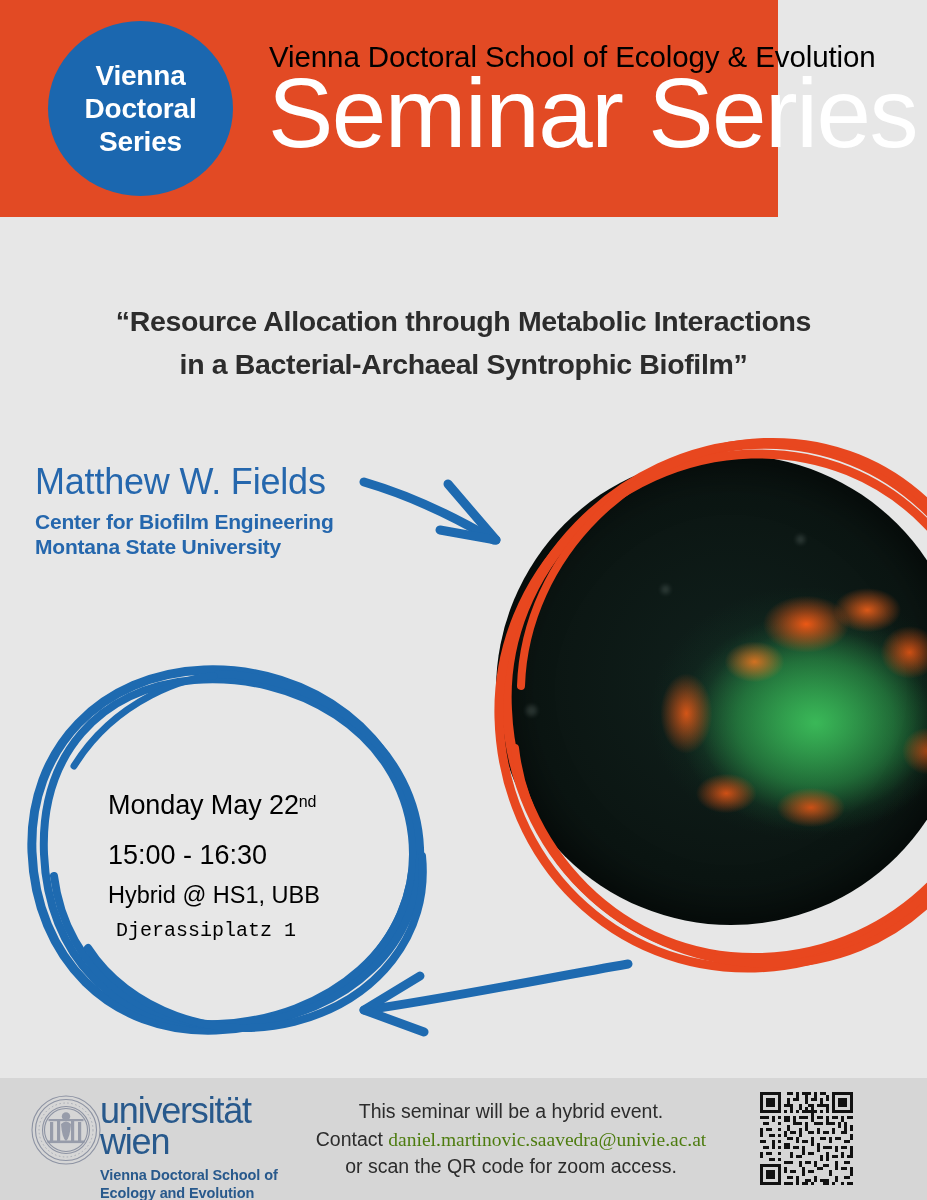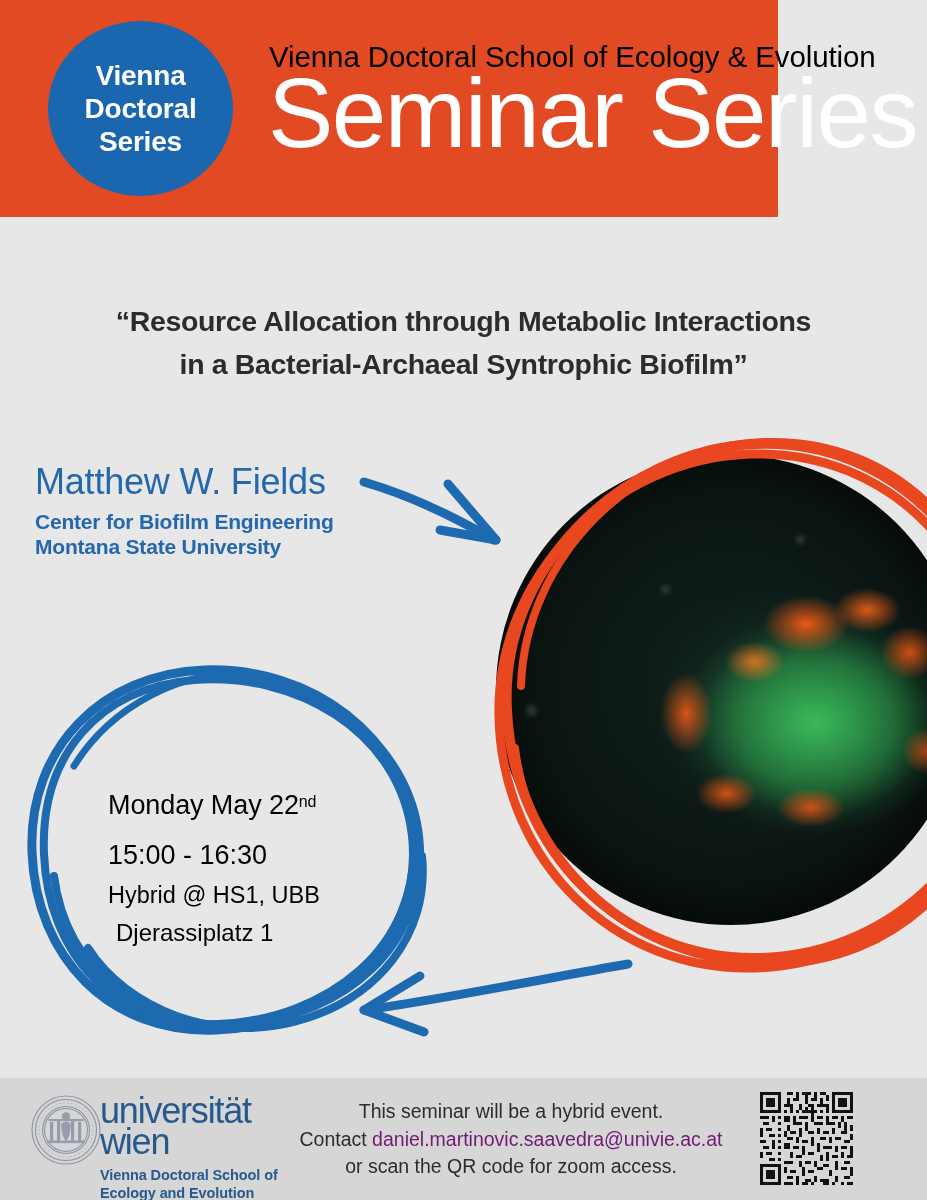--- a/index.html
+++ b/index.html
@@ -170,23 +170,24 @@
   }
   .event-venue {
     margin-top: 13px;
     font-size: 23.5px;
     line-height: 1.1;
     white-space: nowrap;
   }
   .event-address {
     margin-top: 11px;
     margin-left: 8px;
-    font-size: 24px;
+    font-size: 20px;
     line-height: 1.1;
     white-space: nowrap;
+    font-family: Liberation Mono, monospace;
   }
 
   
   .footer {
     position: absolute;
     left: 0; top: 1078px;
     width: 927px;
     height: 122px;
     background: #d6d6d6;
   }
@@ -218,21 +219,21 @@
   .footer-note {
     position: absolute;
     left: 256px; top: 1098px;
     width: 510px;
     text-align: center;
     color: #2c2c2c;
     font-size: 19.5px;
     line-height: 1.42;
   }
   .footer-note .line { display: block; white-space: nowrap; }
-  .footer-email { color: #701a75; }
+  .footer-email { color: #4d7c0f; font-family: Liberation Serif, serif; }
 
   .qr {
     position: absolute;
     left: 757px; top: 1089px;
     width: 99px; height: 99px;
     background: #d6d6d6;
   }
   .qr svg { display: block; }
 </style>
 </head>

